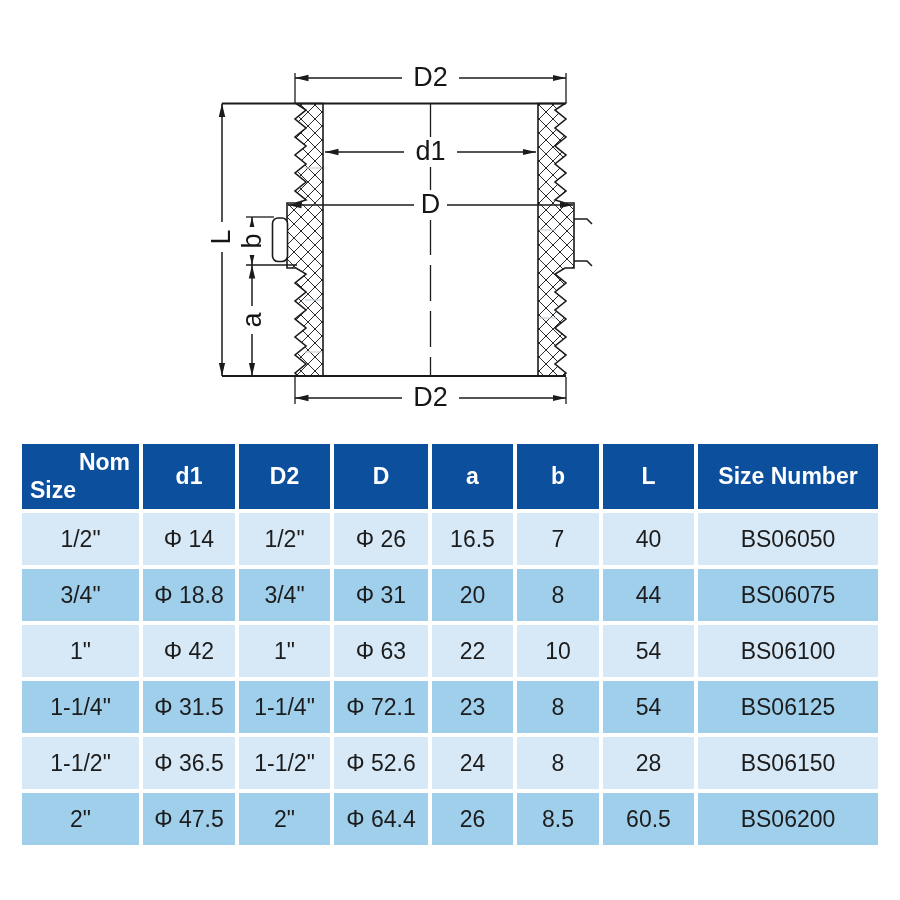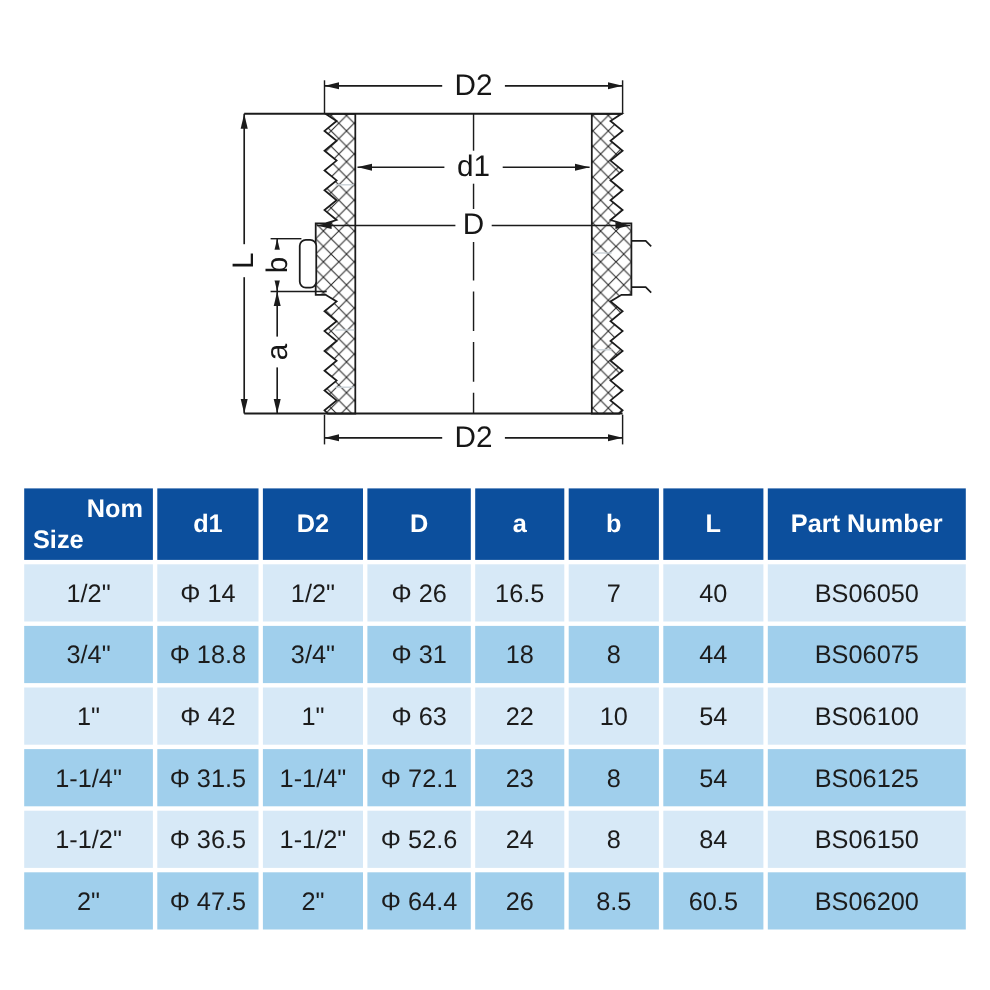--- a/index.html
+++ b/index.html
@@ -133,40 +133,40 @@
         <th class="diag">
           <span class="nom">Nom</span>
           <span class="size">Size</span>
         </th>
         <th>d1</th>
         <th>D2</th>
         <th>D</th>
         <th>a</th>
         <th>b</th>
         <th>L</th>
-        <th>Part Number</th>
+        <th>Size Number</th>
       </tr>
     </thead>
     <tbody>
       <tr class="light">
         <td>1/2"</td>
         <td>Φ 14</td>
         <td>1/2"</td>
         <td>Φ 26</td>
         <td>16.5</td>
         <td>7</td>
         <td>40</td>
         <td>BS06050</td>
       </tr>
       <tr class="med">
         <td>3/4"</td>
         <td>Φ 18.8</td>
         <td>3/4"</td>
         <td>Φ 31</td>
-        <td>18</td>
+        <td>20</td>
         <td>8</td>
         <td>44</td>
         <td>BS06075</td>
       </tr>
       <tr class="light">
         <td>1"</td>
         <td>Φ 42</td>
         <td>1"</td>
         <td>Φ 63</td>
         <td>22</td>
@@ -184,21 +184,21 @@
         <td>54</td>
         <td>BS06125</td>
       </tr>
       <tr class="light">
         <td>1-1/2"</td>
         <td>Φ 36.5</td>
         <td>1-1/2"</td>
         <td>Φ 52.6</td>
         <td>24</td>
         <td>8</td>
-        <td>84</td>
+        <td>28</td>
         <td>BS06150</td>
       </tr>
       <tr class="med">
         <td>2"</td>
         <td>Φ 47.5</td>
         <td>2"</td>
         <td>Φ 64.4</td>
         <td>26</td>
         <td>8.5</td>
         <td>60.5</td>

